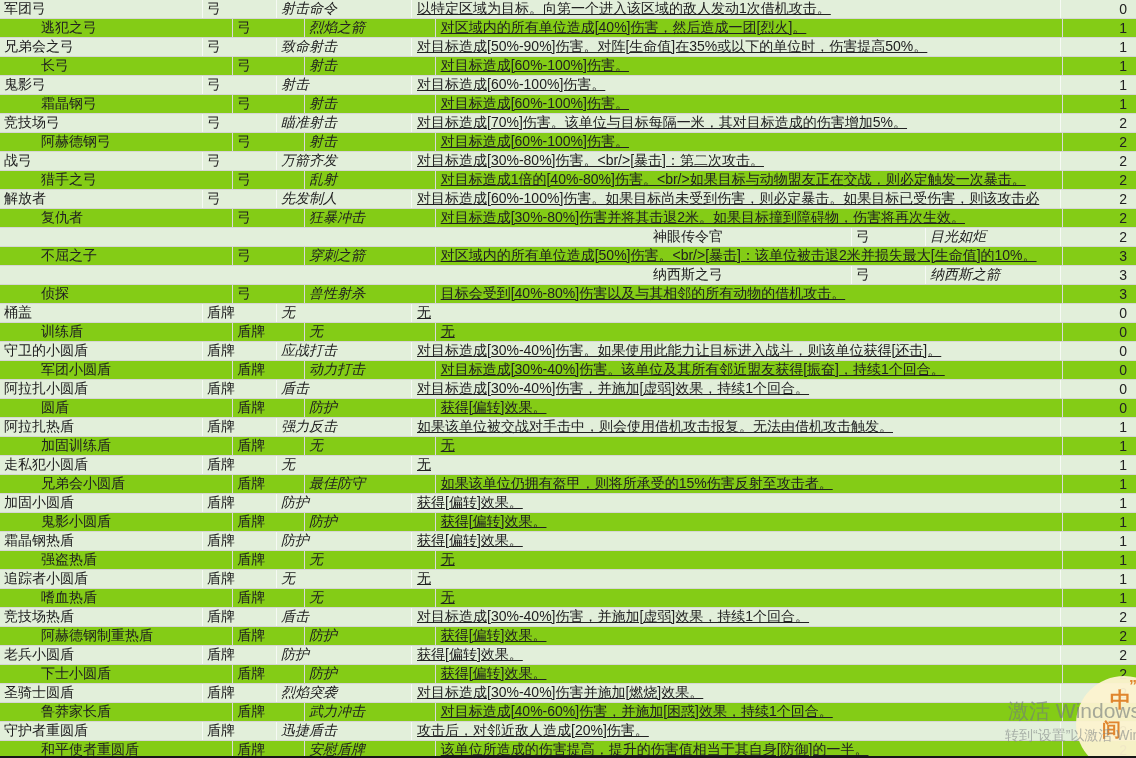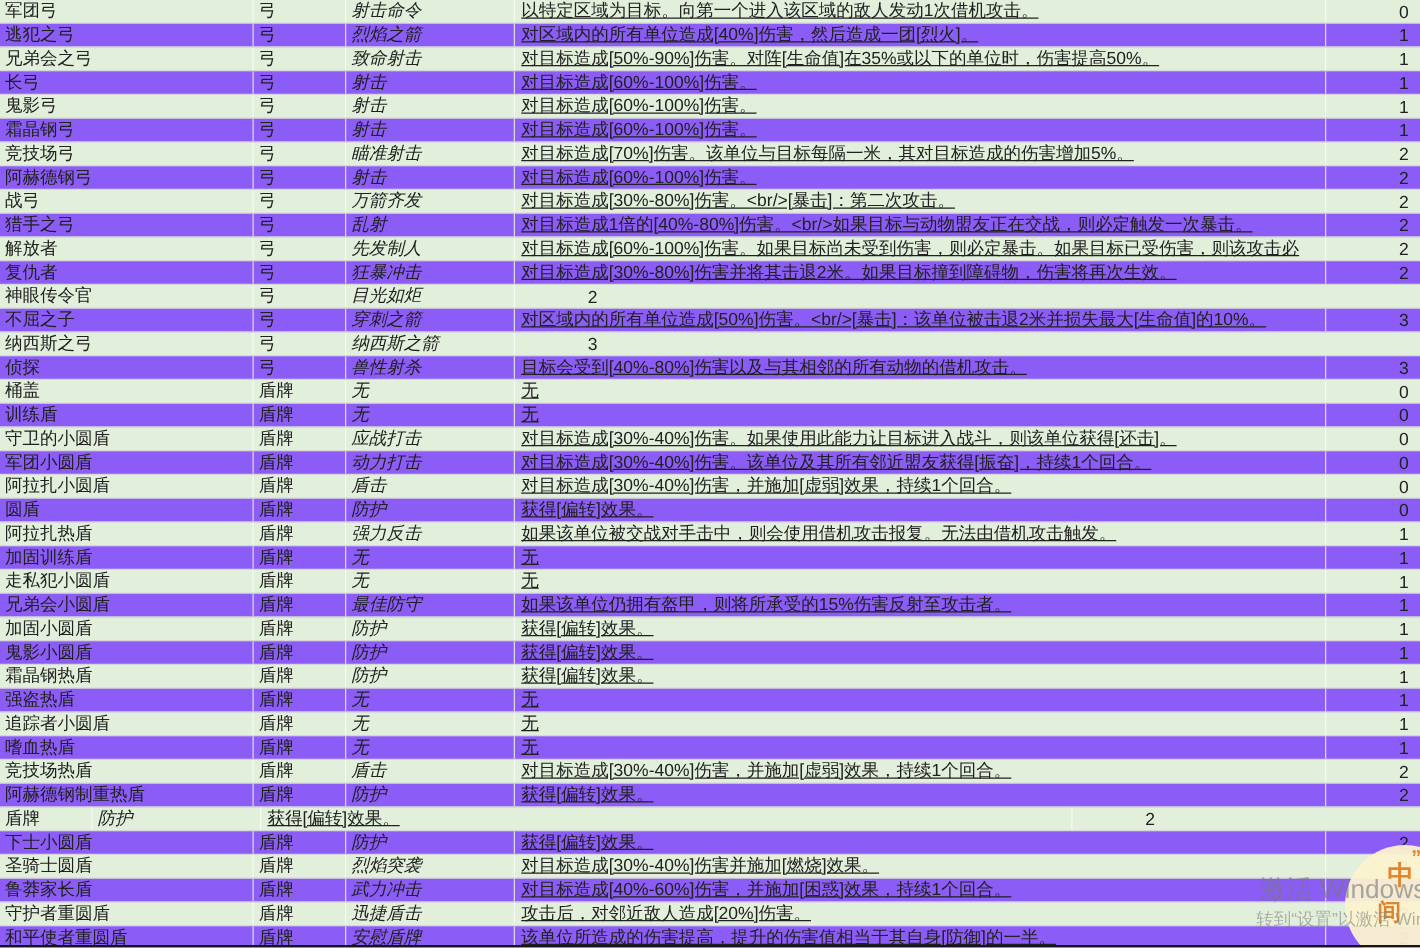--- a/index.html
+++ b/index.html
@@ -7,22 +7,22 @@
     width: 1136px; height: 758px;
     overflow: hidden; position: relative;
     background: #ffffff;
     font-family: "Liberation Sans", sans-serif;
   }
   .grid { position: absolute; left: 0; top: 0; width: 1136px; }
   .row {
     display: flex; height: 19px; box-sizing: border-box;
     border-bottom: 1px solid #d6d6d6;
   }
-  .row.green { background: #e2efda; }
-  .row.white { background: #8b5cf6; }
+  .row.green { background: #e2efda; justify-content: flex-end; }
+  .row.white { background: #84cc16; padding-left: 37px; }
   .cell {
     box-sizing: border-box; height: 100%;
     display: flex; align-items: center;
     font-size: 14px; color: #212121;
     overflow: hidden; white-space: nowrap;
     padding-left: 4px;
     border-right: 1px solid #d9d9d9;
   }
   .row.green .cell { border-right: 1px solid rgba(255,255,255,0.7); }
   .c-name  { width: 203px; }
@@ -298,20 +298,21 @@
       <div class="cell c-val">2</div>
     </div>
     <div class="row white">
       <div class="cell c-name">阿赫德钢制重热盾</div>
       <div class="cell c-type">盾牌</div>
       <div class="cell c-skill">防护</div>
       <div class="cell c-desc">获得[偏转]效果。</div>
       <div class="cell c-val">2</div>
     </div>
     <div class="row green">
+      <div class="cell c-name">老兵小圆盾</div>
       <div class="cell c-type">盾牌</div>
       <div class="cell c-skill">防护</div>
       <div class="cell c-desc">获得[偏转]效果。</div>
       <div class="cell c-val">2</div>
     </div>
     <div class="row white">
       <div class="cell c-name">下士小圆盾</div>
       <div class="cell c-type">盾牌</div>
       <div class="cell c-skill">防护</div>
       <div class="cell c-desc">获得[偏转]效果。</div>

